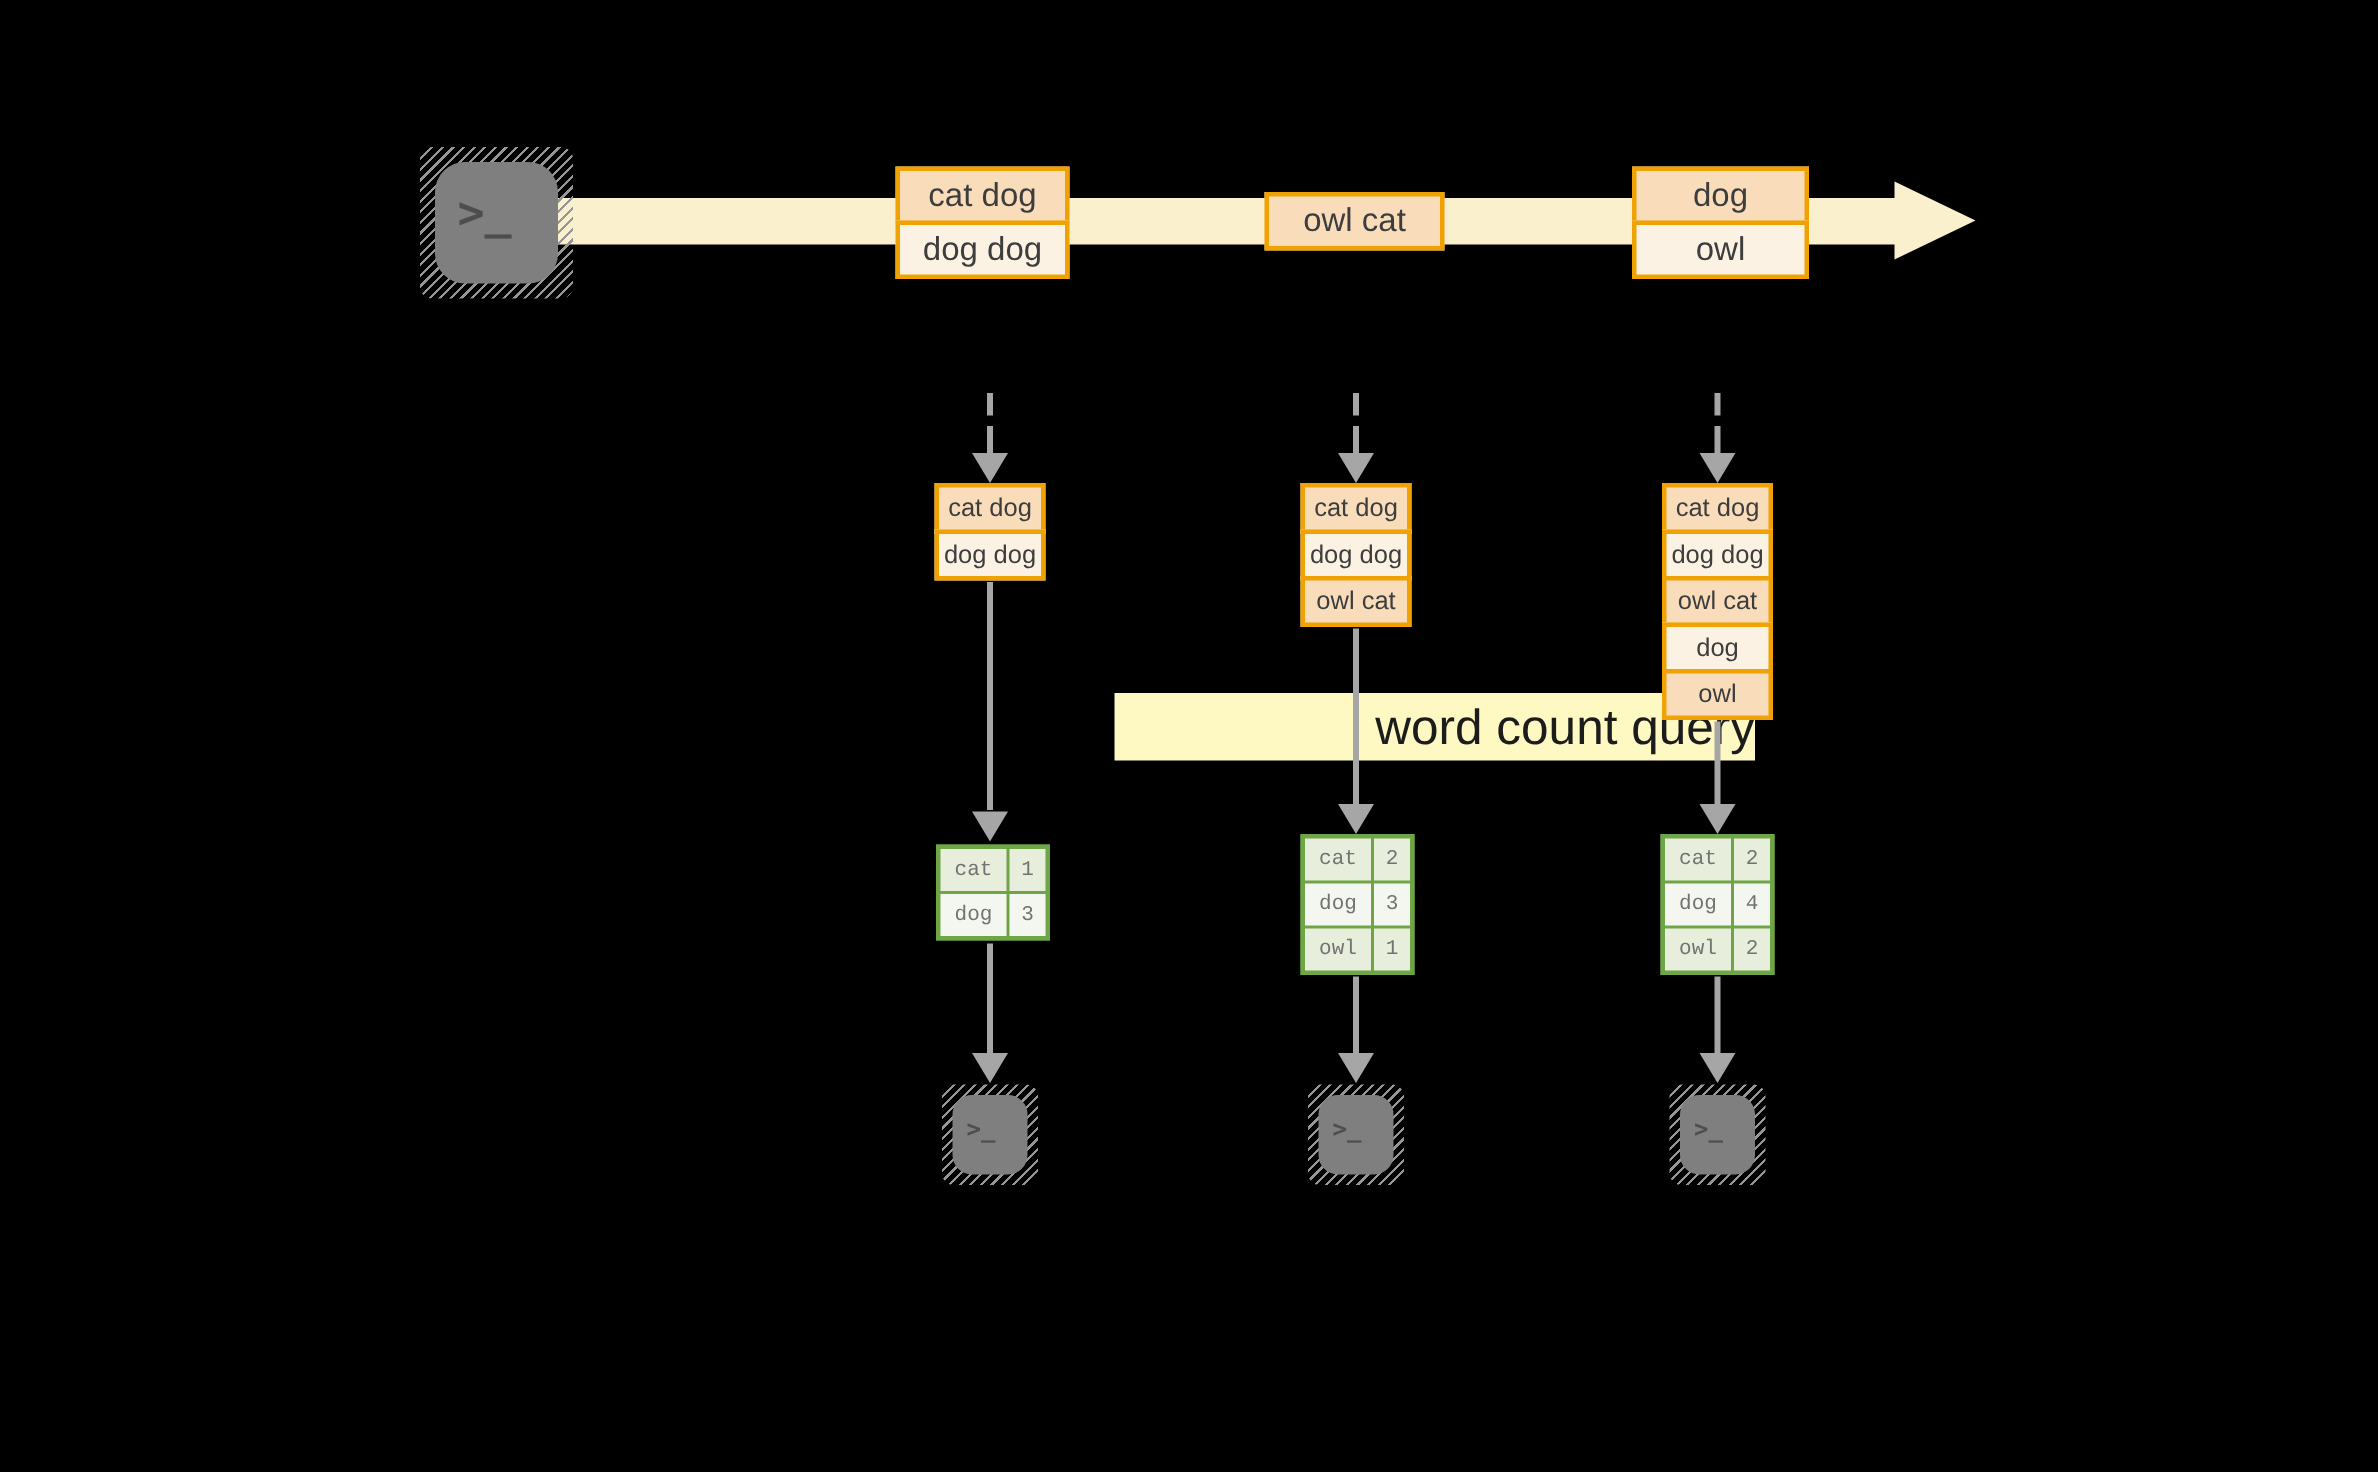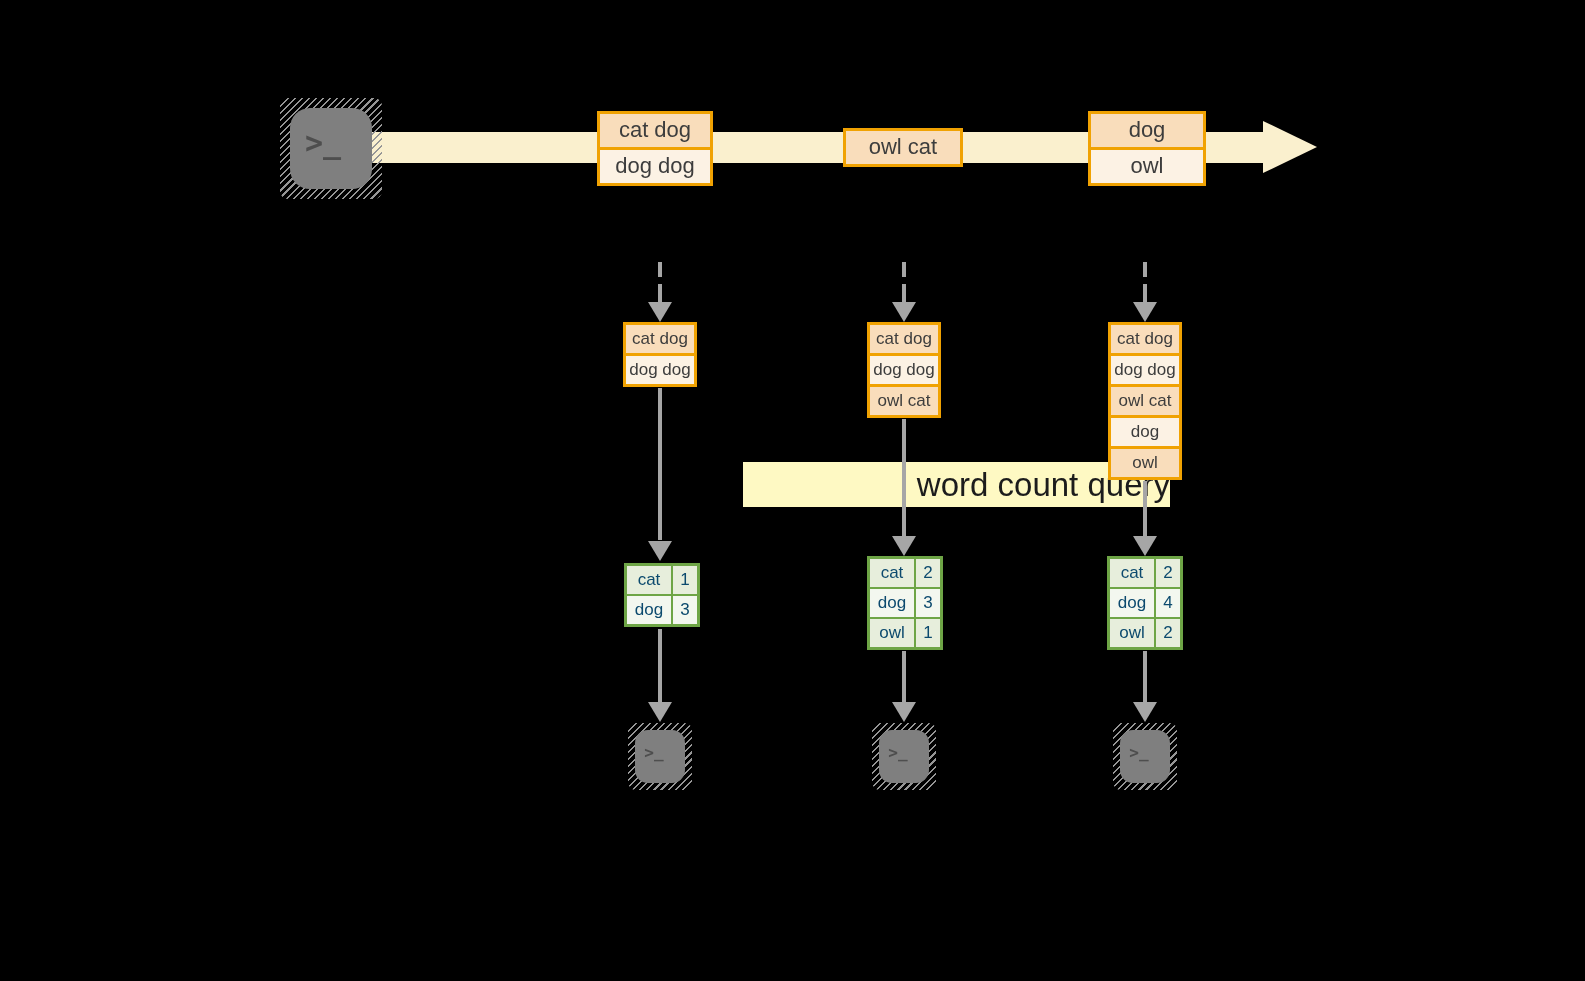--- a/index.html
+++ b/index.html
@@ -21,21 +21,21 @@
   
   .sbox{position:absolute;width:74px;z-index:4;}
   .srow{box-sizing:border-box;height:34px;line-height:27px;border:3px solid #F0A202;
     text-align:center;font-size:17px;color:#3d3d3d;}
   .srow + .srow{margin-top:-3px;}
   .srow:nth-child(odd){background:#F9DDBB;}
   .srow:nth-child(even){background:#FCF2E4;}
   
   .ctable{position:absolute;display:grid;grid-template-columns:44px 24px;gap:2px;
     background:#6EA546;border:3px solid #6EA546;z-index:4;}
-  .cell{height:28px;line-height:28px;text-align:center;font-size:17px;color:#0c4a6e;}
+  .cell{height:28px;line-height:28px;text-align:center;font-size:14px;color:#737373;font-family:Liberation Mono, monospace;}
   .cell:nth-child(4n+1),.cell:nth-child(4n+2){background:#E7EEDC;}
   .cell:nth-child(4n+3),.cell:nth-child(4n+4){background:#F3F7EF;}
   
   .aline{position:absolute;width:4px;background:#A6A6A6;z-index:3;}
   .adash{position:absolute;width:4px;background:#A6A6A6;z-index:3;}
   .ahead{position:absolute;width:0;height:0;z-index:3;
     border-left:12px solid transparent;border-right:12px solid transparent;border-top:20px solid #A6A6A6;}
   
   .qlabel{position:absolute;left:695px;top:462px;width:427px;height:45px;background:#fef9c3;
     z-index:2;text-align:right;line-height:45px;font-size:33px;color:#1c1c1c;margin-left:48px;}

